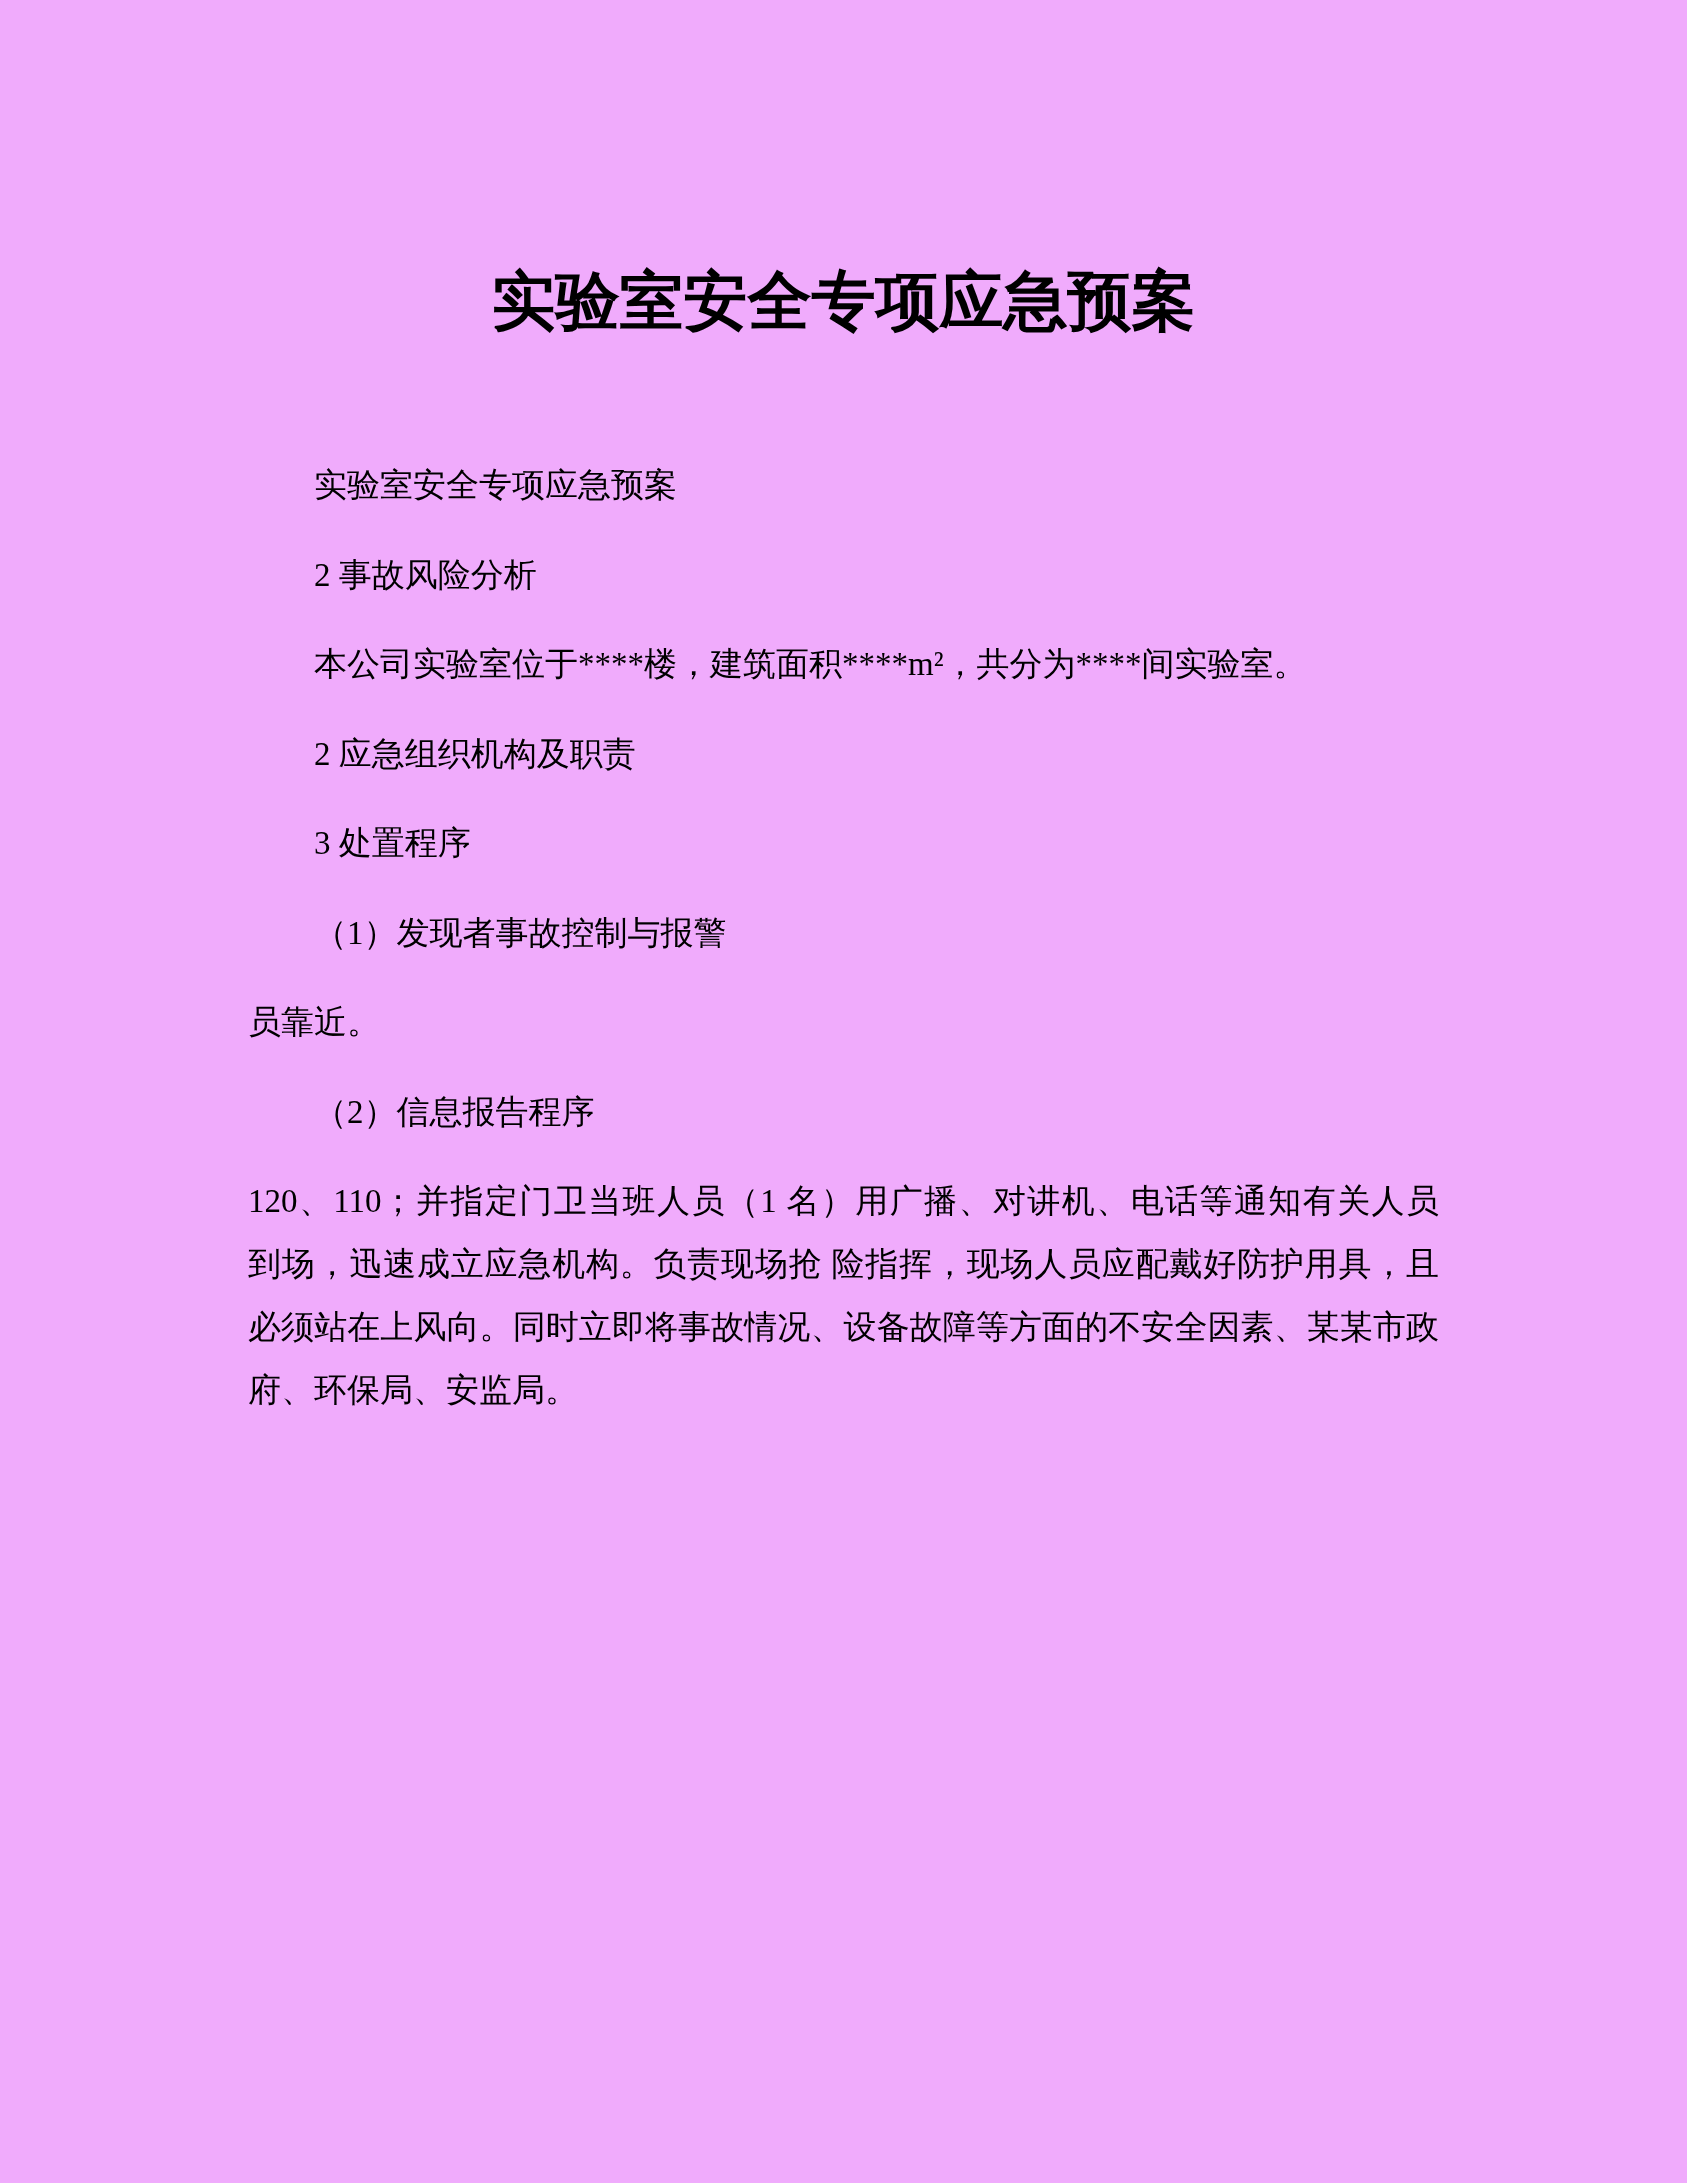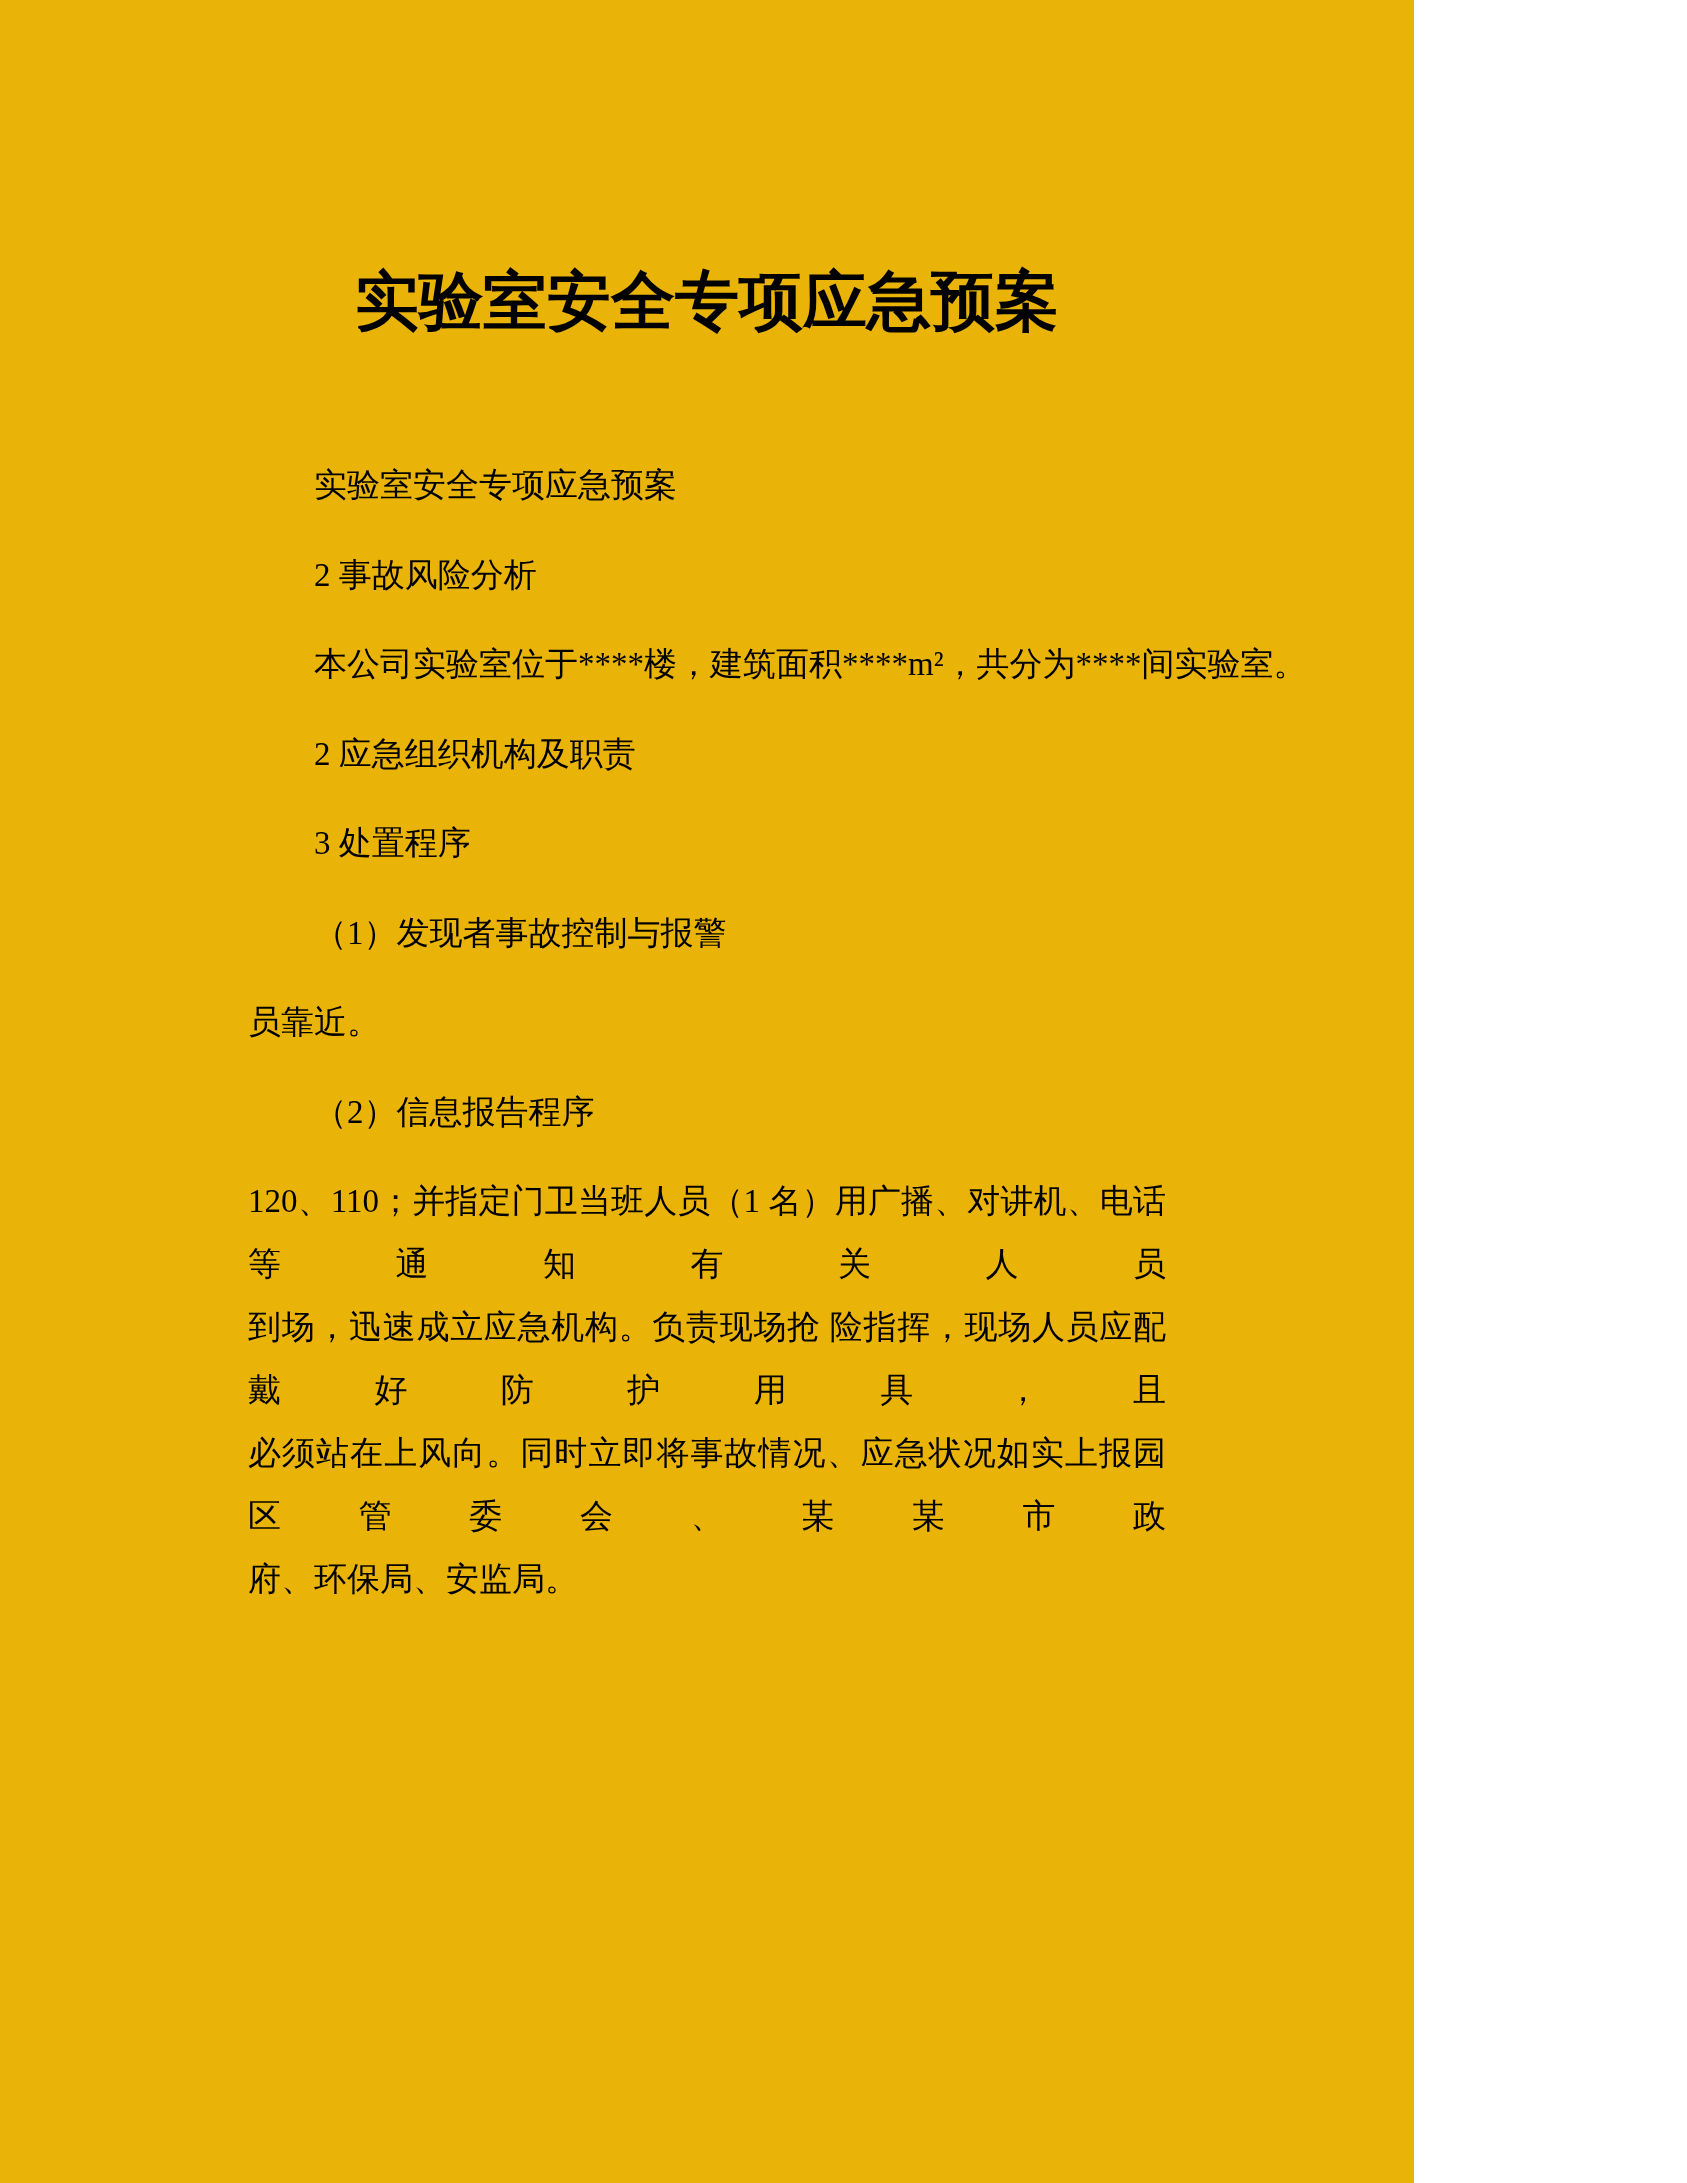--- a/index.html
+++ b/index.html
@@ -2,23 +2,23 @@
 <html style="font-size:10.6px"><head>
 <meta charset="utf-8">
 <style>
   html, body {
     margin: 0;
     padding: 0;
     background: #ffffff;
   }
   .page {
     position: relative;
-    width: 1414px;
+    width: 1687px;
     height: 2183px;
-    background: #eab308;
+    background: #f0abfc;
     box-sizing: border-box;
     padding: 265px 248px 0 248px;
     font-family: "Liberation Serif", "DejaVu Serif", serif;
     color: #000000;
     overflow: hidden;
   }
   .doc-title {
     margin: 0 0 116px 0;
     font-size: 64px;
     line-height: 73px;
@@ -69,18 +69,18 @@
       </div>
       <div class="para">
         <div class="line">员靠近。</div>
       </div>
       <div class="para">
         <div class="line first">（2）信息报告程序</div>
       </div>
       <div class="para">
         <div class="line fill">120、110；并指定门卫当班人员（1 名）用广播、对讲机、电话等通知有关人员</div>
         <div class="line fill">到场，迅速成立应急机构。负责现场抢 险指挥，现场人员应配戴好防护用具，且</div>
-        <div class="line fill">必须站在上风向。同时立即将事故情况、应急状况如实上报园区管委会、某某市政</div>
+        <div class="line fill">必须站在上风向。同时立即将事故情况、设备故障等方面的不安全因素、某某市政</div>
         <div class="line">府、环保局、安监局。</div>
       </div>
     </div>
 </div>
 
 
 </body></html>

